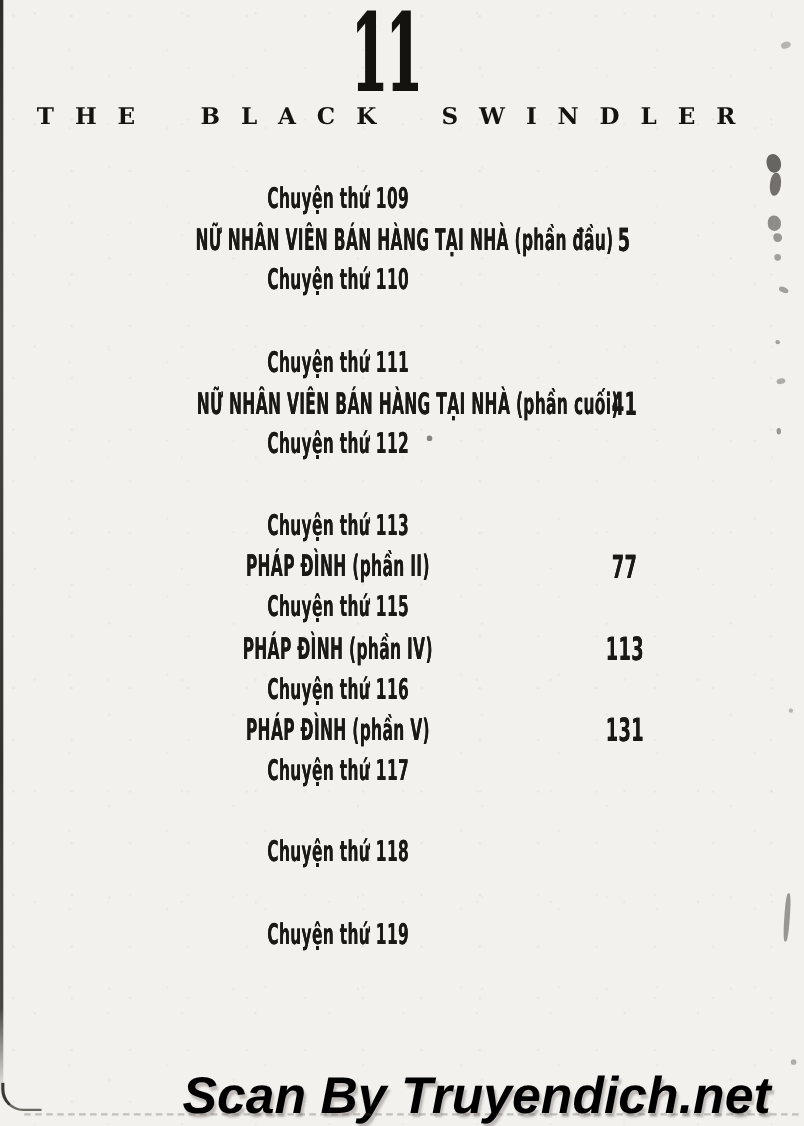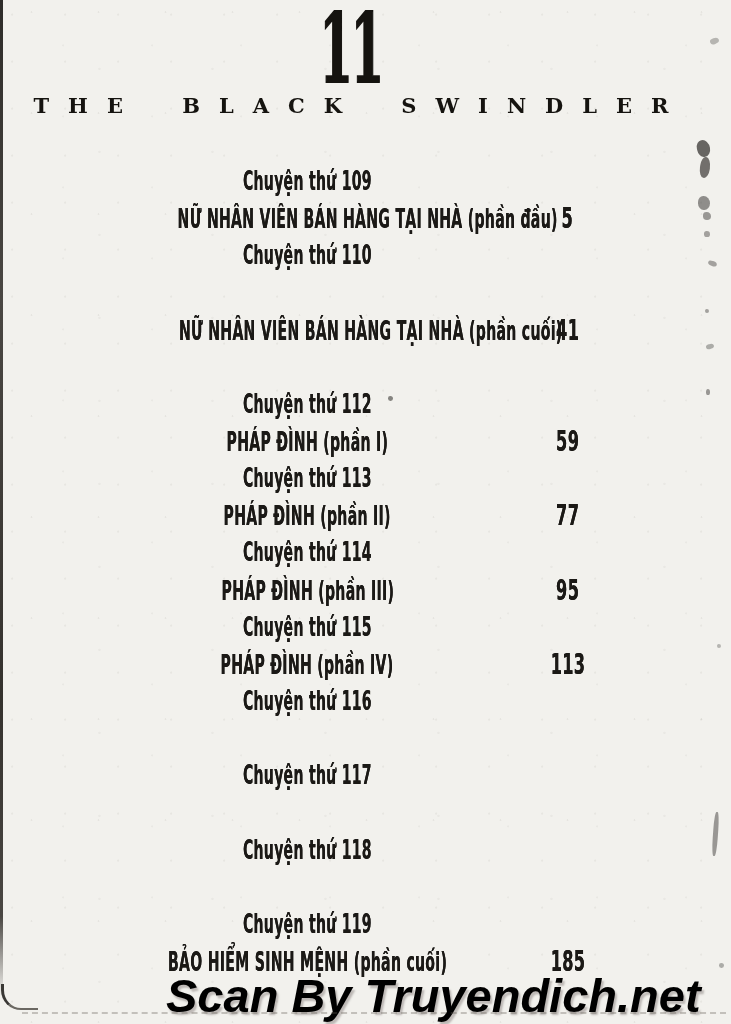--- a/index.html
+++ b/index.html
@@ -92,91 +92,81 @@
       </div>
     </div>
 
     <div class="entry">
       <div class="chapline">
         <span class="cond">Chuyện thứ 110</span>
       </div>
     </div>
 
     <div class="entry">
+      <div class="chapline">
+        <span class="cond">Chuyện thứ 111</span>
+      </div>
       <div class="titleline">
         <span class="cond title">NỮ NHÂN VIÊN BÁN HÀNG TẠI NHÀ (phần cuối)</span>
         <span class="pagenum"><span class="cond">41</span></span>
       </div>
     </div>
 
     <div class="entry">
       <div class="chapline">
         <span class="cond">Chuyện thứ 112</span>
-      </div>
-      <div class="titleline">
-        <span class="cond title">PHÁP ĐÌNH (phần I)</span>
-        <span class="pagenum"><span class="cond">59</span></span>
       </div>
     </div>
 
     <div class="entry">
       <div class="chapline">
         <span class="cond">Chuyện thứ 113</span>
       </div>
       <div class="titleline">
         <span class="cond title">PHÁP ĐÌNH (phần II)</span>
         <span class="pagenum"><span class="cond">77</span></span>
       </div>
     </div>
 
-    <div class="entry">
-      <div class="chapline">
-        <span class="cond">Chuyện thứ 114</span>
-      </div>
-      <div class="titleline">
-        <span class="cond title">PHÁP ĐÌNH (phần III)</span>
-        <span class="pagenum"><span class="cond">95</span></span>
-      </div>
-    </div>
 
     <div class="entry">
       <div class="chapline">
         <span class="cond">Chuyện thứ 115</span>
       </div>
       <div class="titleline">
         <span class="cond title">PHÁP ĐÌNH (phần IV)</span>
         <span class="pagenum"><span class="cond">113</span></span>
       </div>
     </div>
 
     <div class="entry">
       <div class="chapline">
         <span class="cond">Chuyện thứ 116</span>
+      </div>
+      <div class="titleline">
+        <span class="cond title">PHÁP ĐÌNH (phần V)</span>
+        <span class="pagenum"><span class="cond">131</span></span>
       </div>
     </div>
 
     <div class="entry">
       <div class="chapline">
         <span class="cond">Chuyện thứ 117</span>
       </div>
     </div>
 
     <div class="entry">
       <div class="chapline">
         <span class="cond">Chuyện thứ 118</span>
       </div>
     </div>
 
     <div class="entry">
       <div class="chapline">
         <span class="cond">Chuyện thứ 119</span>
-      </div>
-      <div class="titleline">
-        <span class="cond title">BẢO HIỂM SINH MỆNH (phần cuối)</span>
-        <span class="pagenum"><span class="cond">185</span></span>
       </div>
     </div>
   </div>
 
 <div class="watermark" style="color: #000000;">Scan By Truyendich.net</div>
 
 <div class="edge-left"></div>
 <div class="edge-hook"></div>
 <div class="edge-bottom"></div>
 <div class="smudge s1"></div>

